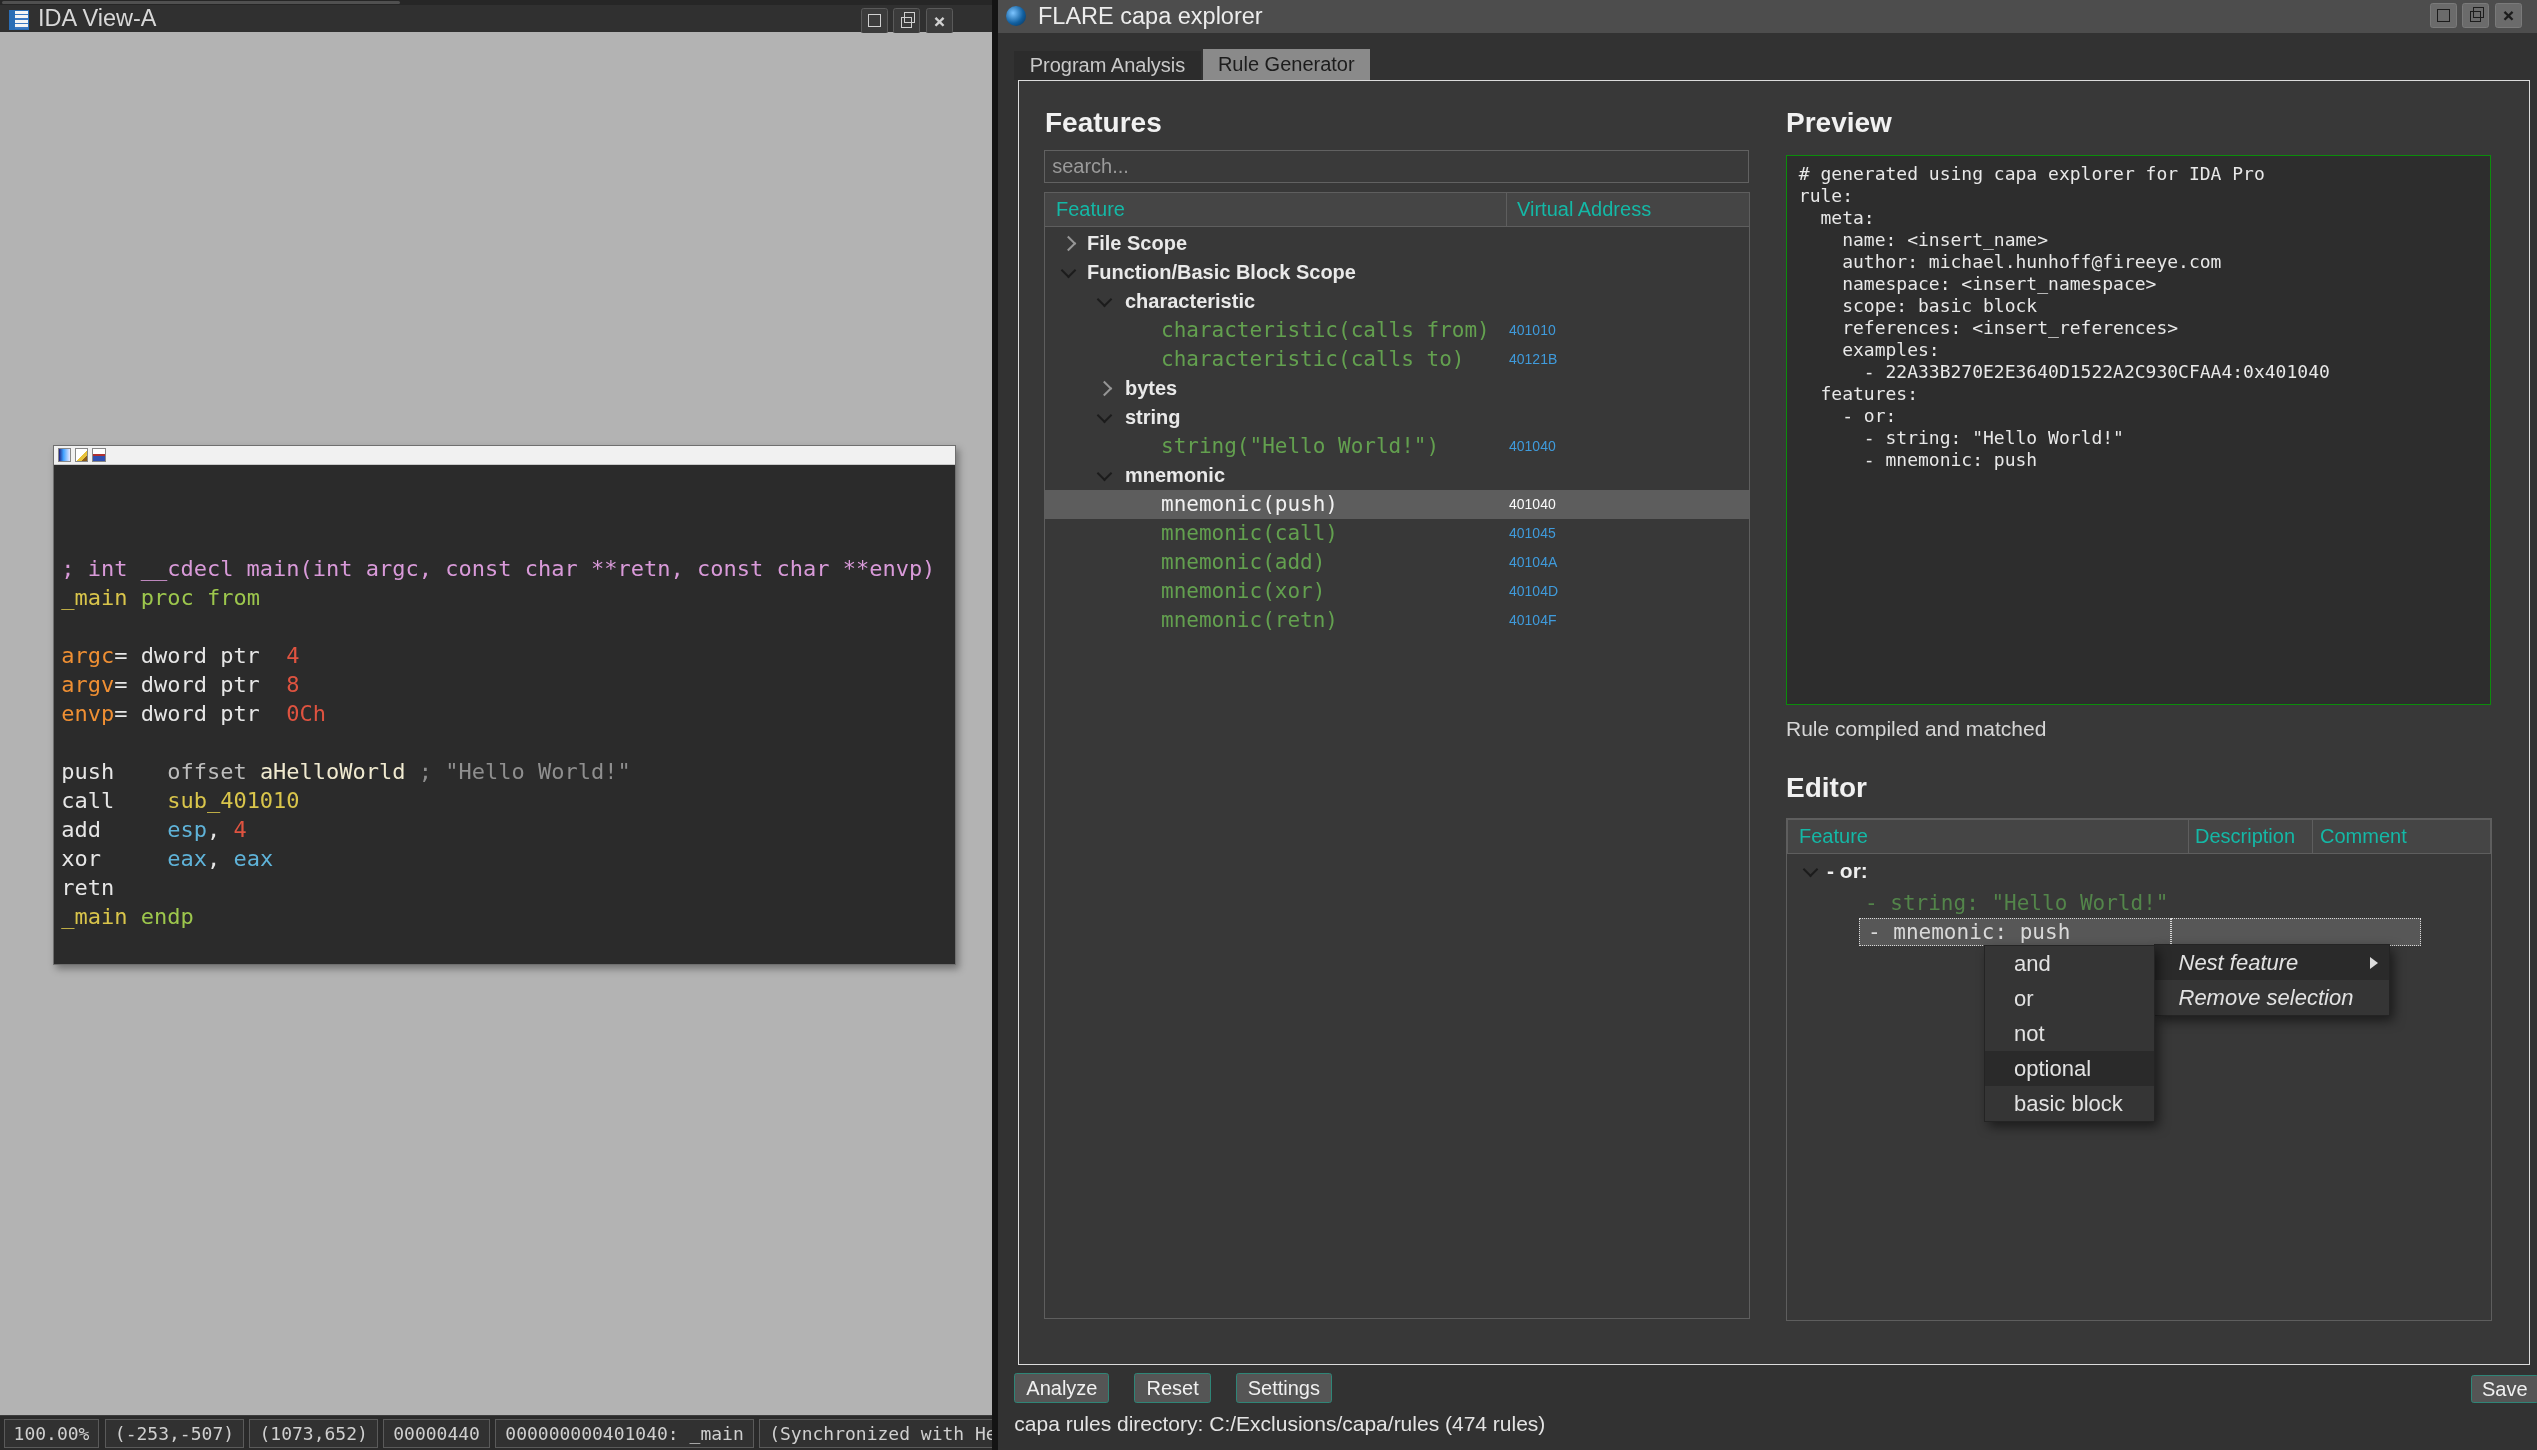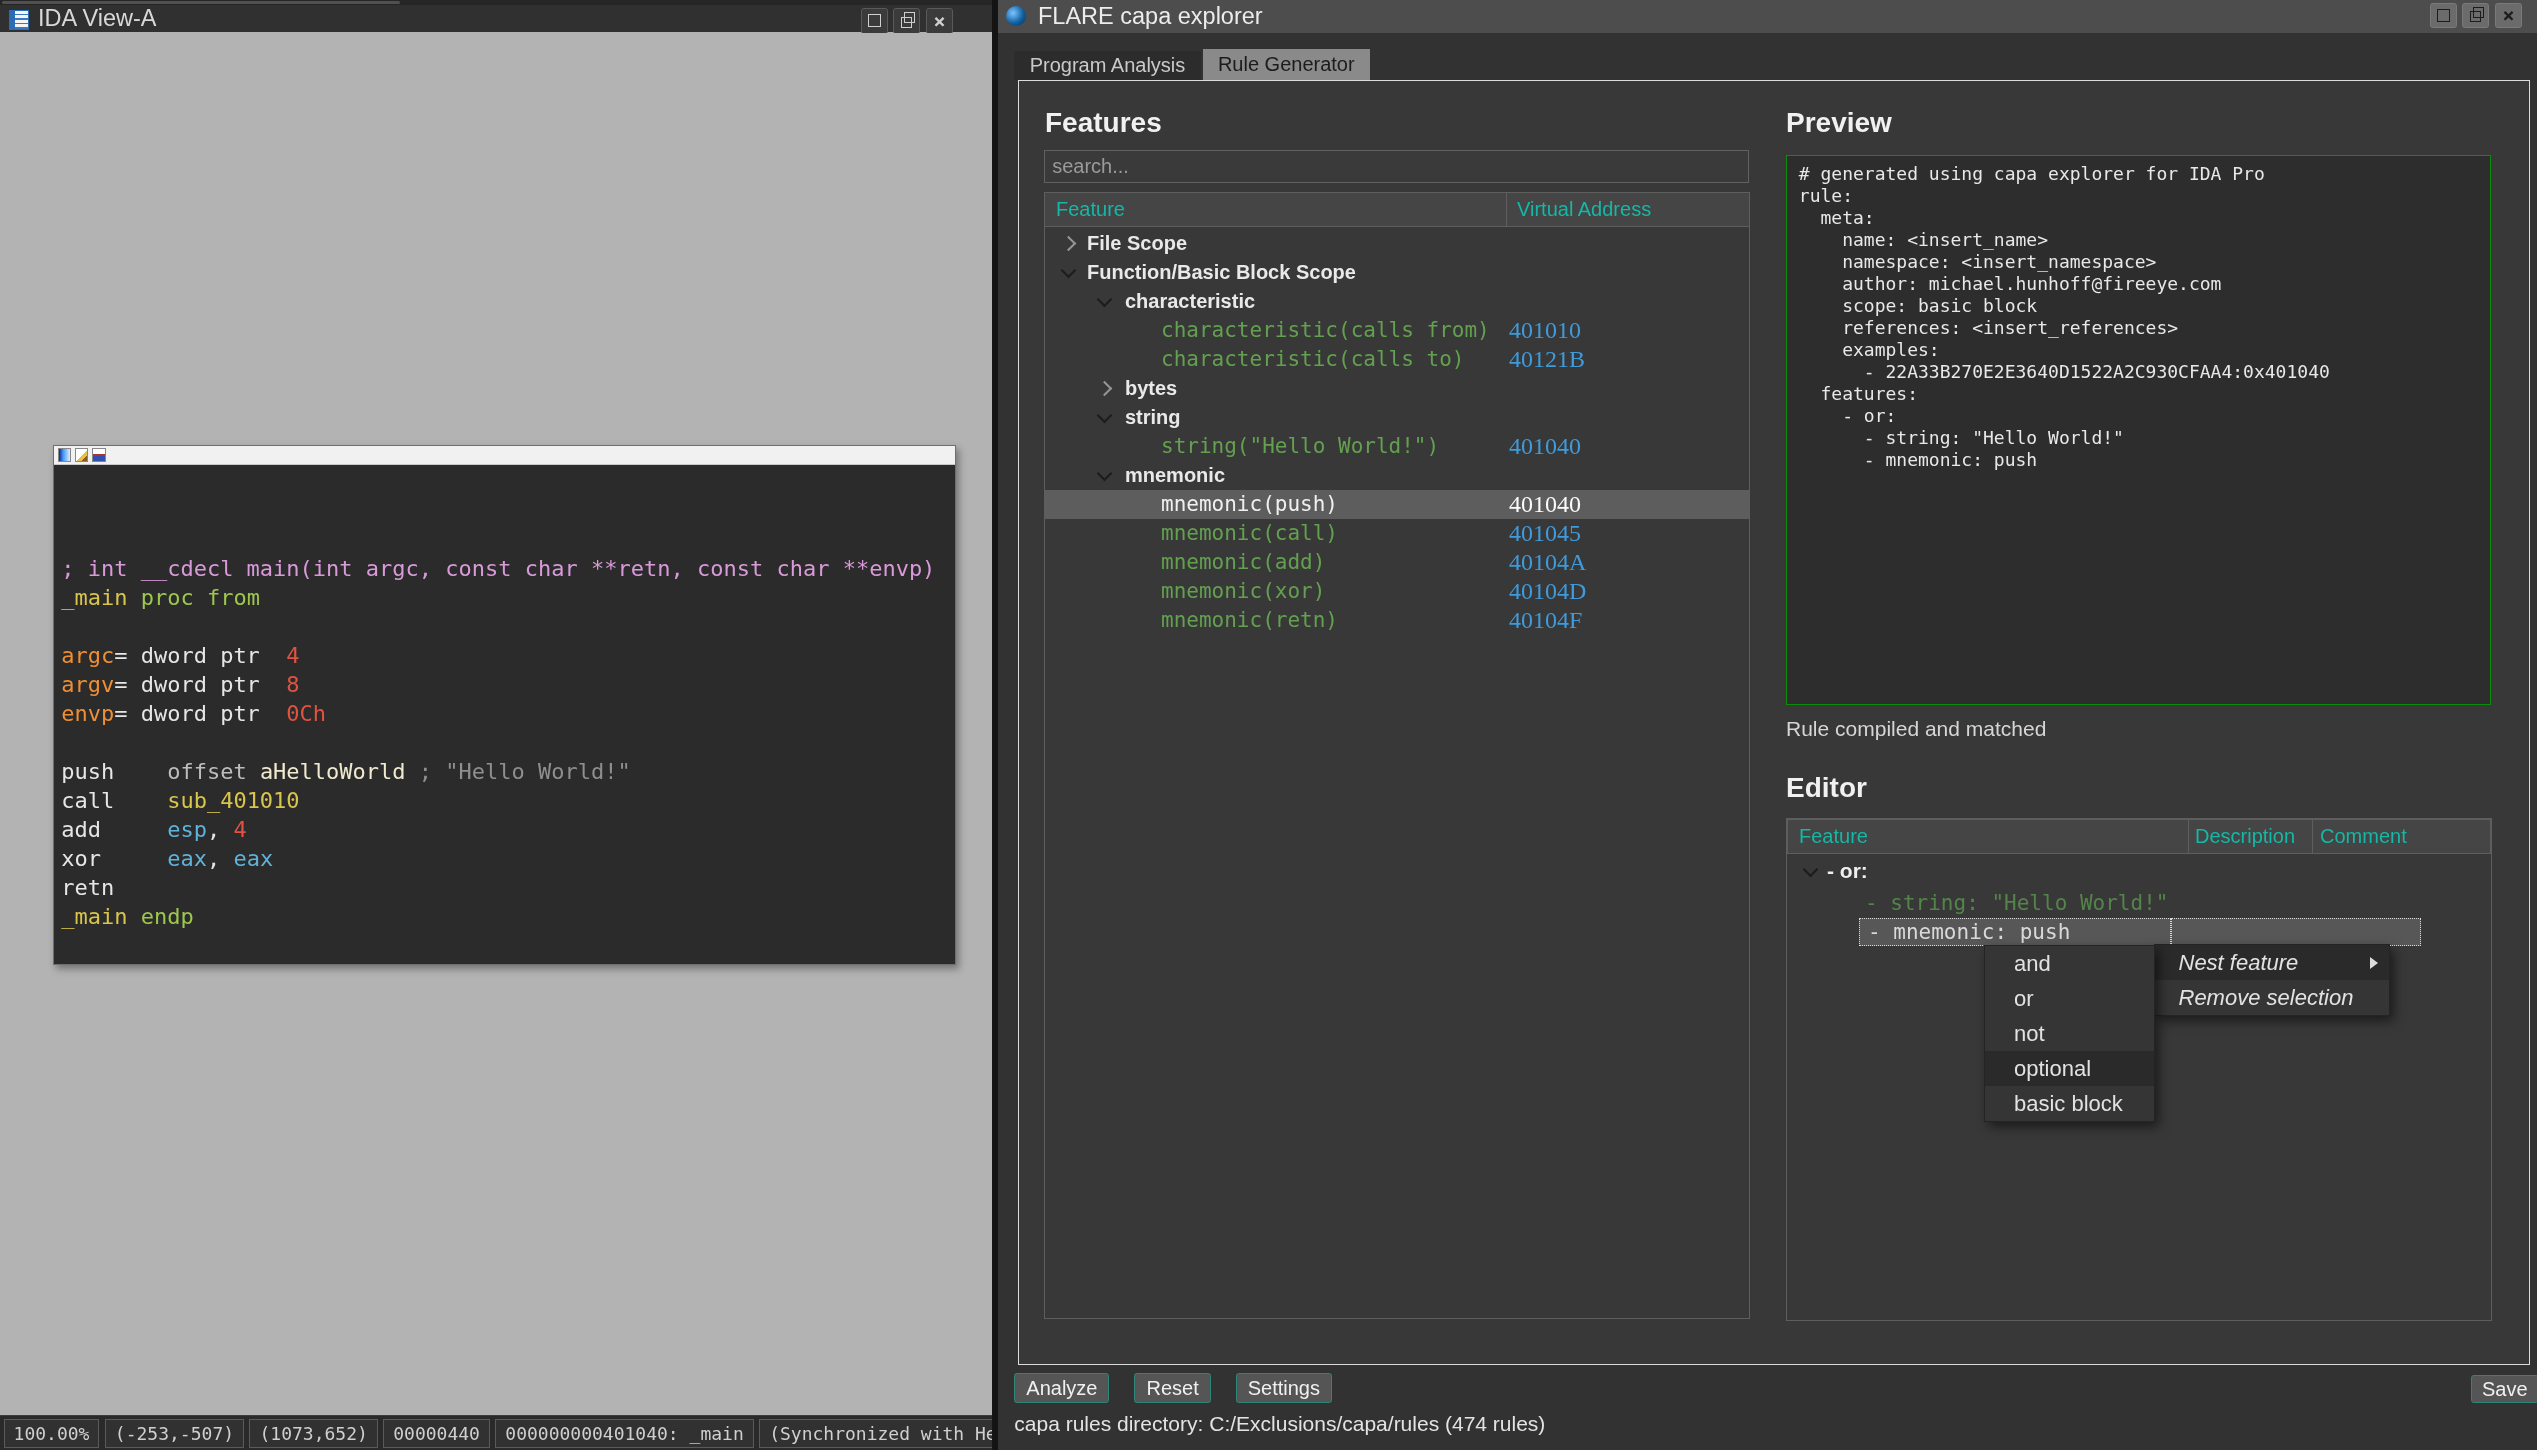--- a/index.html
+++ b/index.html
@@ -74,21 +74,21 @@
   .tree-row{position:relative;height:29px;display:flex;align-items:center;}
   .tree-row.selected{background:#5d5d5d;}
   .chev{position:absolute;width:9px;height:9px;border-right:2.7px solid #1c1c1c;border-bottom:2.7px solid #1c1c1c;}
   .chev.expanded{transform:rotate(45deg);margin-top:-3.6px;}
   .chev.collapsed{transform:rotate(-45deg);border-color:#969696;}
   .lv0 .chev{left:18px;} .lv1 .chev{left:54px;}
   .tree-label-bold{font-size:20px;font-weight:bold;color:#e9e9e9;}
   .tree-label-mono{font-family:"DejaVu Sans Mono",monospace;font-size:21px;color:#63a04f;}
   .lv0 .tree-label-bold{margin-left:42px;} .lv1 .tree-label-bold{margin-left:80px;}
   .lv2 .tree-label-mono{margin-left:116px;}
-  .tree-addr{position:absolute;left:464px;font-family:Liberation Serif, serif;font-size:24px;color:#3f9bdc;}
+  .tree-addr{position:absolute;left:464px;font-family:Liberation Sans, sans-serif;font-size:14px;color:#3f9bdc;}
   .tree-row.selected .tree-label-mono{color:#f0f0f0;}
   .tree-row.selected .tree-addr{color:#fafafa;}
 
   .preview-box{left:788px;top:155px;width:705px;height:550px;border:1.8px solid #0b8c0b;background:#2d2d2d;
      box-sizing:border-box;padding:7.2px 11.8px;overflow:hidden;}
   .pre-line{height:22px;line-height:22px;font-family:"DejaVu Sans Mono",monospace;font-size:18px;
      color:#e8e8e8;white-space:pre;}
   .rule-status{left:788px;top:717px;font-size:21px;color:#d6d6d6;}
 
   .editor-table{left:788px;top:818px;width:706px;height:503px;border:0.9px solid #5e5e5e;box-sizing:border-box;background:#383838;}
@@ -267,22 +267,22 @@
           <span class="tree-addr">40104F</span>
         </div>
       </div>
 
     <div class="abs panel-heading" style="left:788px;top:107px;">Preview</div>
     <div class="abs preview-box" id="preview-box">
         <div class="pre-line"># generated using capa explorer for IDA Pro</div>
         <div class="pre-line">rule:</div>
         <div class="pre-line">  meta:</div>
         <div class="pre-line">    name: &lt;insert_name&gt;</div>
+        <div class="pre-line">    author: michael.hunhoff@fireeye.com</div>
         <div class="pre-line">    namespace: &lt;insert_namespace&gt;</div>
-        <div class="pre-line">    author: michael.hunhoff@fireeye.com</div>
         <div class="pre-line">    scope: basic block</div>
         <div class="pre-line">    references: &lt;insert_references&gt;</div>
         <div class="pre-line">    examples:</div>
         <div class="pre-line">      - 22A33B270E2E3640D1522A2C930CFAA4:0x401040</div>
         <div class="pre-line">  features:</div>
         <div class="pre-line">    - or:</div>
         <div class="pre-line">      - string: "Hello World!"</div>
         <div class="pre-line">      - mnemonic: push</div>
       </div>
     <div class="abs rule-status">Rule compiled and matched</div>

